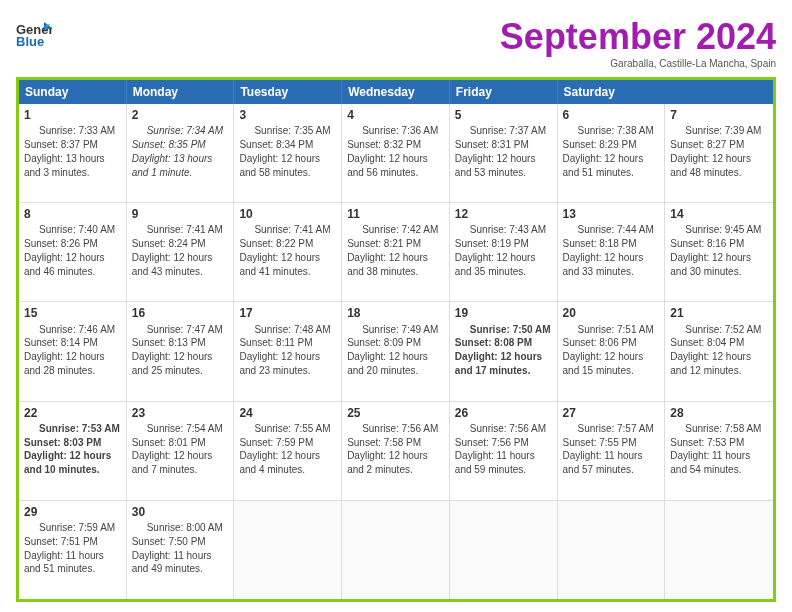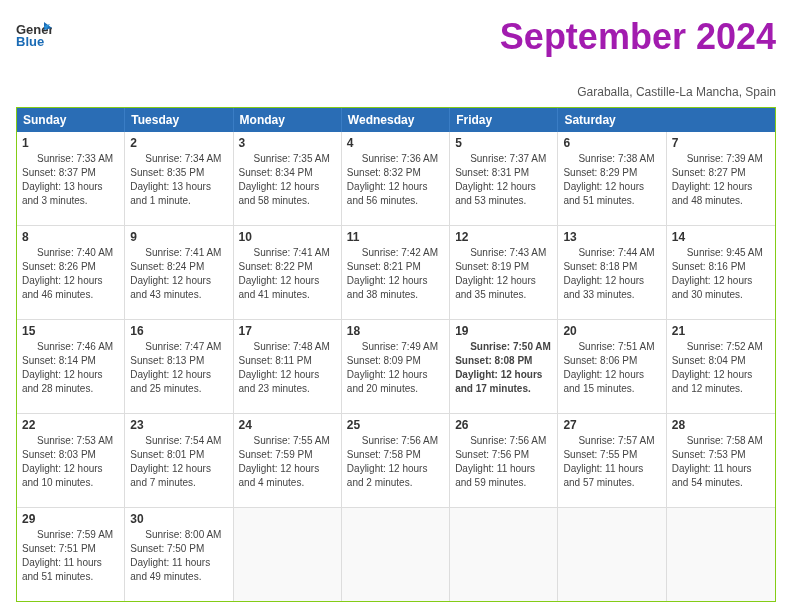--- a/index.html
+++ b/index.html
@@ -31,29 +31,28 @@
     }
     .title-block {
       text-align: right;
     }
     .main-title {
       font-size: 36px;
       font-weight: bold;
       color: #a21caf;
     }
     .subtitle {
-      font-size: 12px;
+      font-size: 10px;
       color: #555;
-      margin-top: 27px;
     }
     .calendar {
       flex: 1;
       display: flex;
       flex-direction: column;
-      border: 1px solid #84cc16;
+      border: 3px solid #84cc16;
     }
     .cal-header {
       display: grid;
       grid-template-columns: repeat(7, 1fr);
       background: #2a6db5;
     }
     .cal-header-cell {
       color: #fff;
       font-size: 12px;
       font-weight: bold;
@@ -116,33 +115,33 @@
     </div>
     <div class="title-block">
       <div class="main-title">September 2024</div>
       <div class="subtitle">Garaballa, Castille-La Mancha, Spain</div>
     </div>
   </div>
 
   <div class="calendar">
     <div class="cal-header">
       <div class="cal-header-cell">Sunday</div>
+      <div class="cal-header-cell">Monday</div>
       <div class="cal-header-cell">Tuesday</div>
-      <div class="cal-header-cell">Monday</div>
       <div class="cal-header-cell">Wednesday</div>
       <div class="cal-header-cell">Friday</div>
       <div class="cal-header-cell">Saturday</div>
     </div>
     <div class="cal-body" id="cal-body">
     <div class="cal-row">
           <div class="cal-cell"><span class="day-num">1</span><span class="cell-text" style="white-space: pre-line;">Sunrise: 7:33 AM
 Sunset: 8:37 PM
 Daylight: 13 hours
 and 3 minutes.</span></div>
-          <div class="cal-cell"><span class="day-num">2</span><span class="cell-text" style="white-space: pre-line;">Sunrise: 7:34 AM
+          <div class="cal-cell"><span class="day-num">2</span><span class="cell-text" style="white-space: pre-line; font-style: italic;">Sunrise: 7:34 AM
 Sunset: 8:35 PM
 Daylight: 13 hours
 and 1 minute.</span></div>
           <div class="cal-cell"><span class="day-num">3</span><span class="cell-text" style="white-space: pre-line;">Sunrise: 7:35 AM
 Sunset: 8:34 PM
 Daylight: 12 hours
 and 58 minutes.</span></div>
           <div class="cal-cell"><span class="day-num">4</span><span class="cell-text" style="white-space: pre-line;">Sunrise: 7:36 AM
 Sunset: 8:32 PM
 Daylight: 12 hours
@@ -214,21 +213,21 @@
           <div class="cal-cell"><span class="day-num">20</span><span class="cell-text" style="white-space: pre-line;">Sunrise: 7:51 AM
 Sunset: 8:06 PM
 Daylight: 12 hours
 and 15 minutes.</span></div>
           <div class="cal-cell"><span class="day-num">21</span><span class="cell-text" style="white-space: pre-line;">Sunrise: 7:52 AM
 Sunset: 8:04 PM
 Daylight: 12 hours
 and 12 minutes.</span></div>
         </div>
         <div class="cal-row">
-          <div class="cal-cell"><span class="day-num">22</span><span class="cell-text" style="white-space: pre-line;">Sunrise: 7:53 AM
+          <div class="cal-cell"><span class="day-num">22</span><span class="cell-text" style="white-space: pre-line; font-weight: bold;">Sunrise: 7:53 AM
 Sunset: 8:03 PM
 Daylight: 12 hours
 and 10 minutes.</span></div>
           <div class="cal-cell"><span class="day-num">23</span><span class="cell-text" style="white-space: pre-line;">Sunrise: 7:54 AM
 Sunset: 8:01 PM
 Daylight: 12 hours
 and 7 minutes.</span></div>
           <div class="cal-cell"><span class="day-num">24</span><span class="cell-text" style="white-space: pre-line;">Sunrise: 7:55 AM
 Sunset: 7:59 PM
 Daylight: 12 hours

